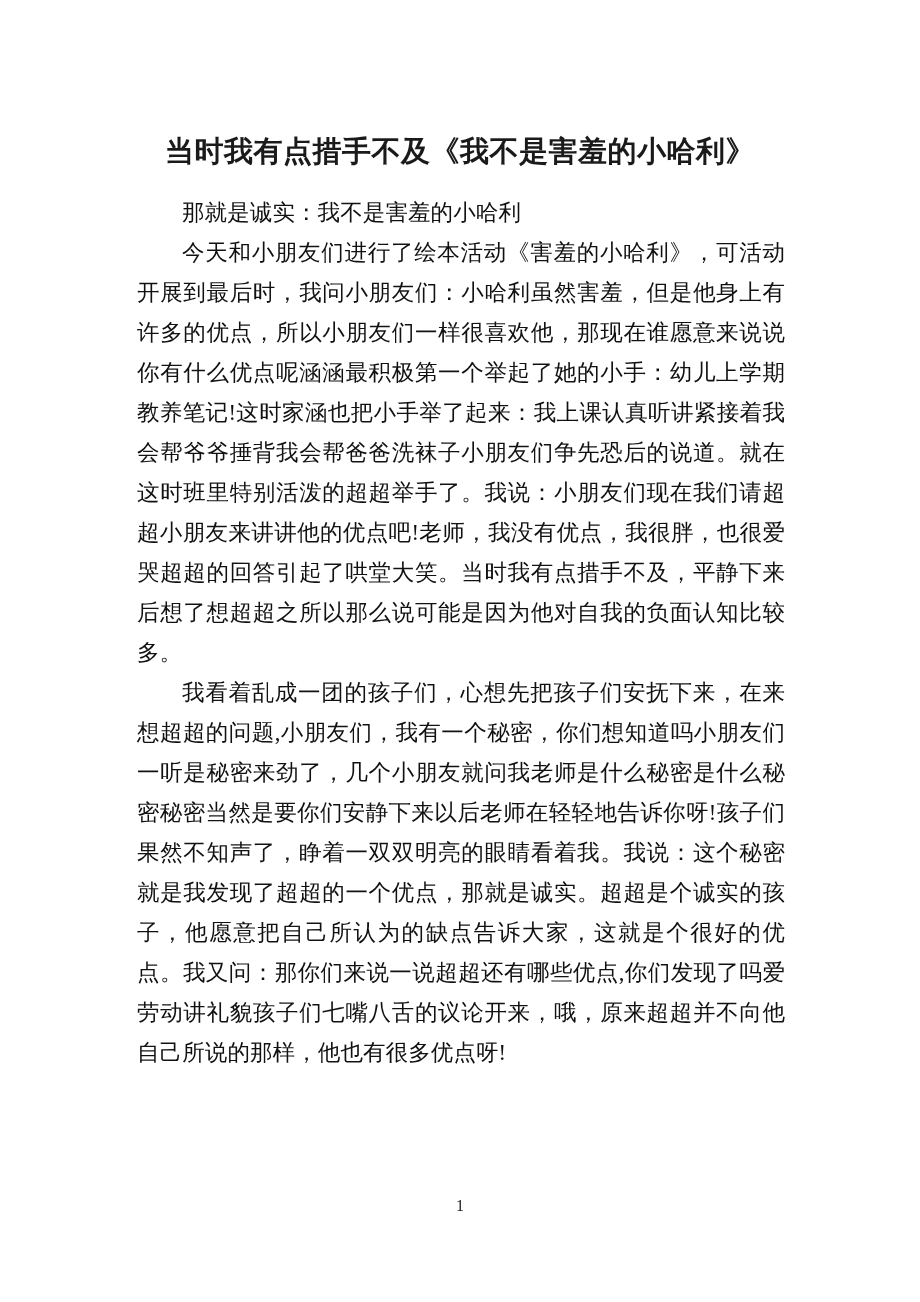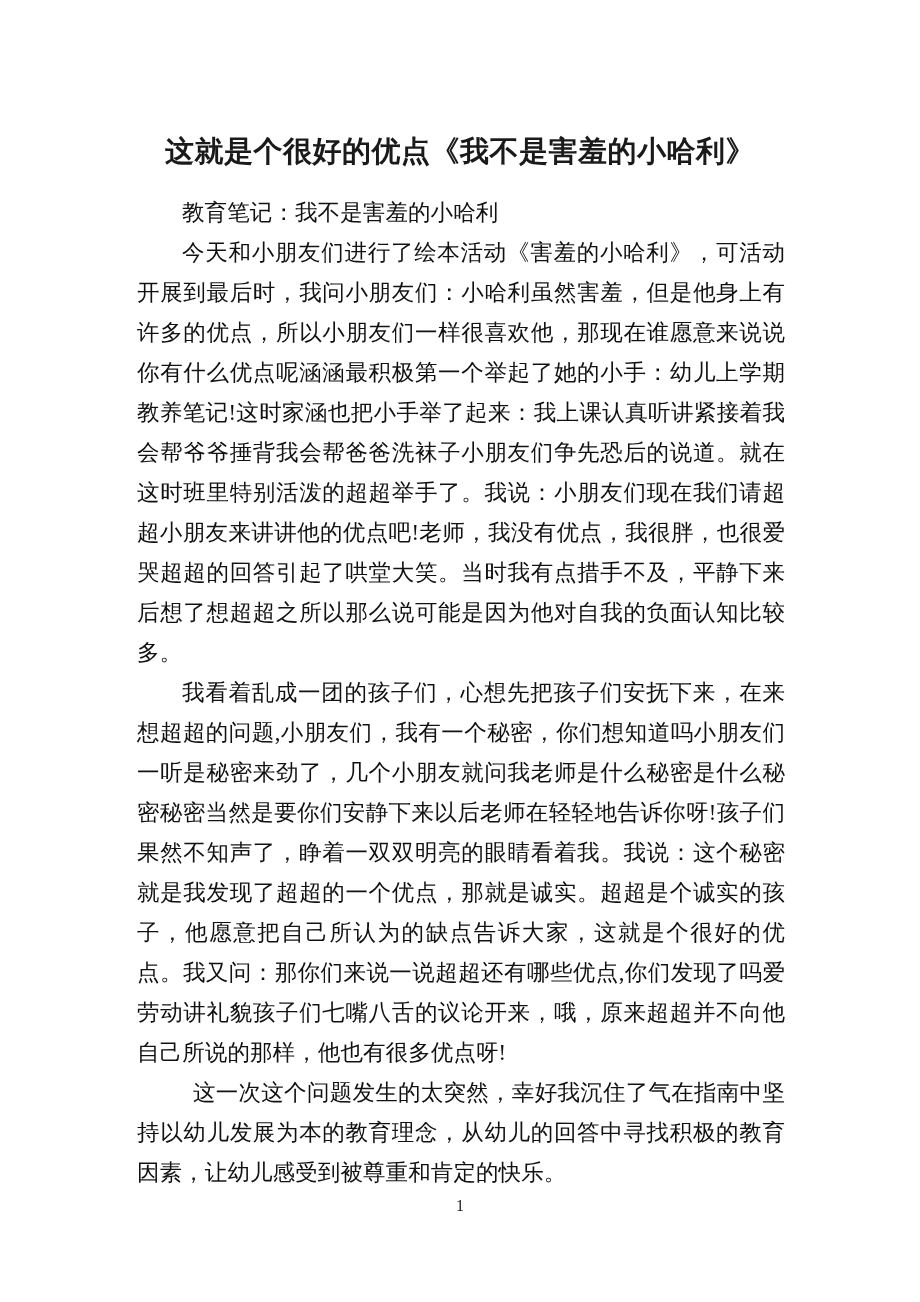--- a/index.html
+++ b/index.html
@@ -58,24 +58,23 @@
     font-family: "Liberation Serif", "DejaVu Serif", serif;
     font-size: 16px;
     color: #1a1a1a;
   }
 </style>
 </head>
 <body>
 
 <div class="page">
 
-  <h1 class="doc-title">这就是个很好的优点《我不是害羞的小哈利》</h1>
+  <h1 class="doc-title">当时我有点措手不及《我不是害羞的小哈利》</h1>
 
   <div class="body-block">
-    <p class="para">教育笔记：我不是害羞的小哈利</p>
+    <p class="para">那就是诚实：我不是害羞的小哈利</p>
     <p class="para">今天和小朋友们进行了绘本活动《害羞的小哈利》，可活动开展到最后时，我问小朋友们：小哈利虽然害羞，但是他身上有许多的优点，所以小朋友们一样很喜欢他，那现在谁愿意来说说你有什么优点呢涵涵最积极第一个举起了她的小手：幼儿上学期教养笔记!这时家涵也把小手举了起来：我上课认真听讲紧接着我会帮爷爷捶背我会帮爸爸洗袜子小朋友们争先恐后的说道。就在这时班里特别活泼的超超举手了。我说：小朋友们现在我们请超超小朋友来讲讲他的优点吧!老师，我没有优点，我很胖，也很爱哭超超的回答引起了哄堂大笑。当时我有点措手不及，平静下来后想了想超超之所以那么说可能是因为他对自我的负面认知比较多。</p>
     <p class="para">我看着乱成一团的孩子们，心想先把孩子们安抚下来，在来想超超的问题,小朋友们，我有一个秘密，你们想知道吗小朋友们一听是秘密来劲了，几个小朋友就问我老师是什么秘密是什么秘密秘密当然是要你们安静下来以后老师在轻轻地告诉你呀!孩子们果然不知声了，睁着一双双明亮的眼睛看着我。我说：这个秘密就是我发现了超超的一个优点，那就是诚实。超超是个诚实的孩子，他愿意把自己所认为的缺点告诉大家，这就是个很好的优点。我又问：那你们来说一说超超还有哪些优点,你们发现了吗爱劳动讲礼貌孩子们七嘴八舌的议论开来，哦，原来超超并不向他自己所说的那样，他也有很多优点呀!</p>
-    <p class="para indent-wide">这一次这个问题发生的太突然，幸好我沉住了气在指南中坚持以幼儿发展为本的教育理念，从幼儿的回答中寻找积极的教育因素，让幼儿感受到被尊重和肯定的快乐。</p>
   </div>
 
   <div class="page-number">1</div>
 
 </div>
 
 </body></html>

